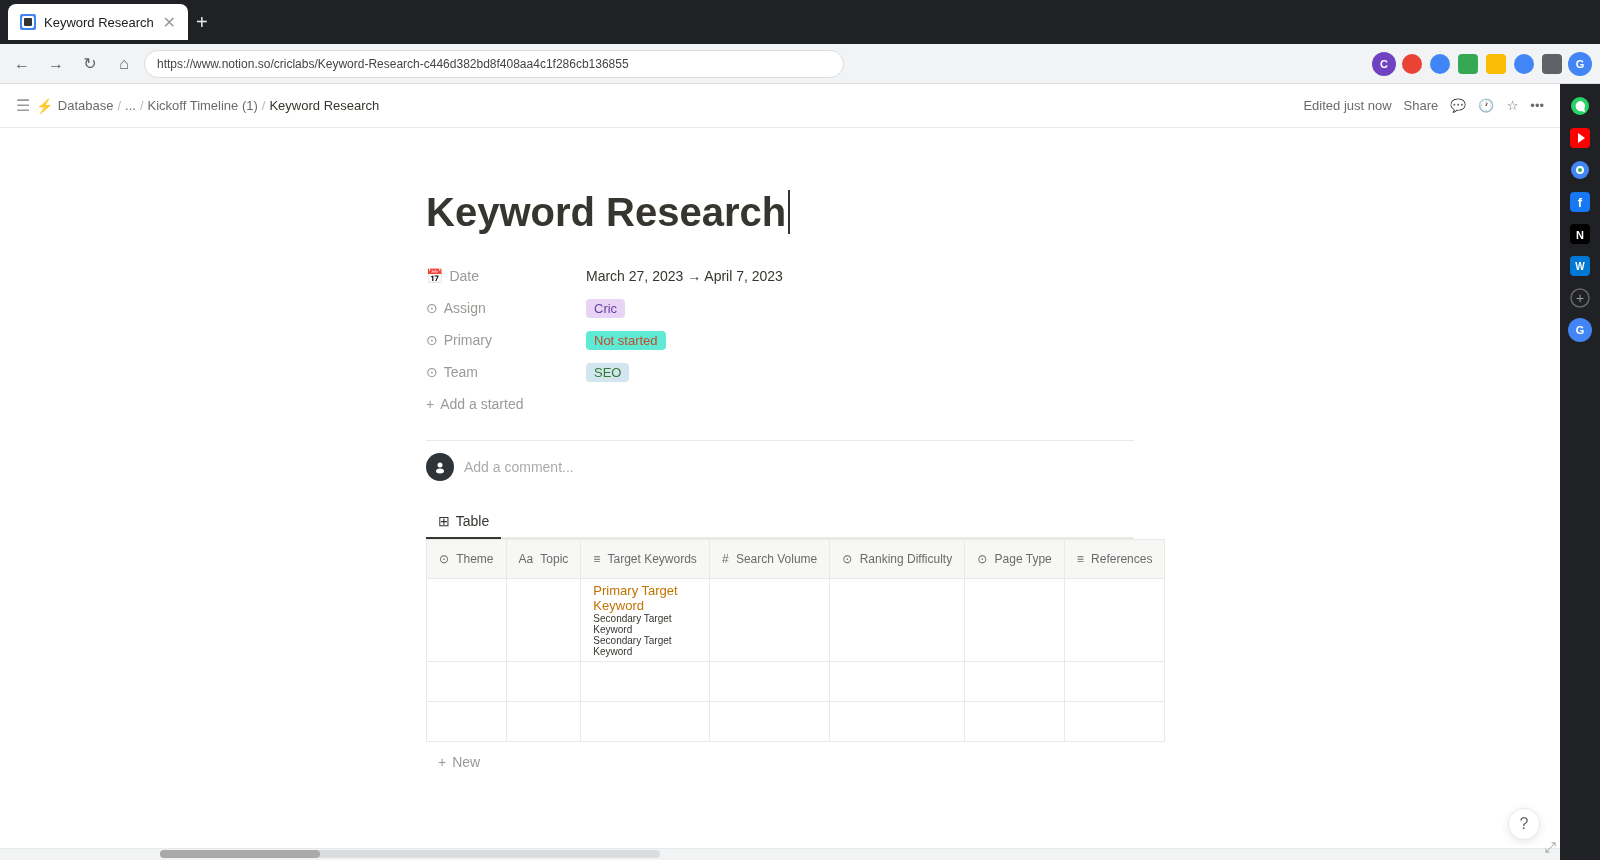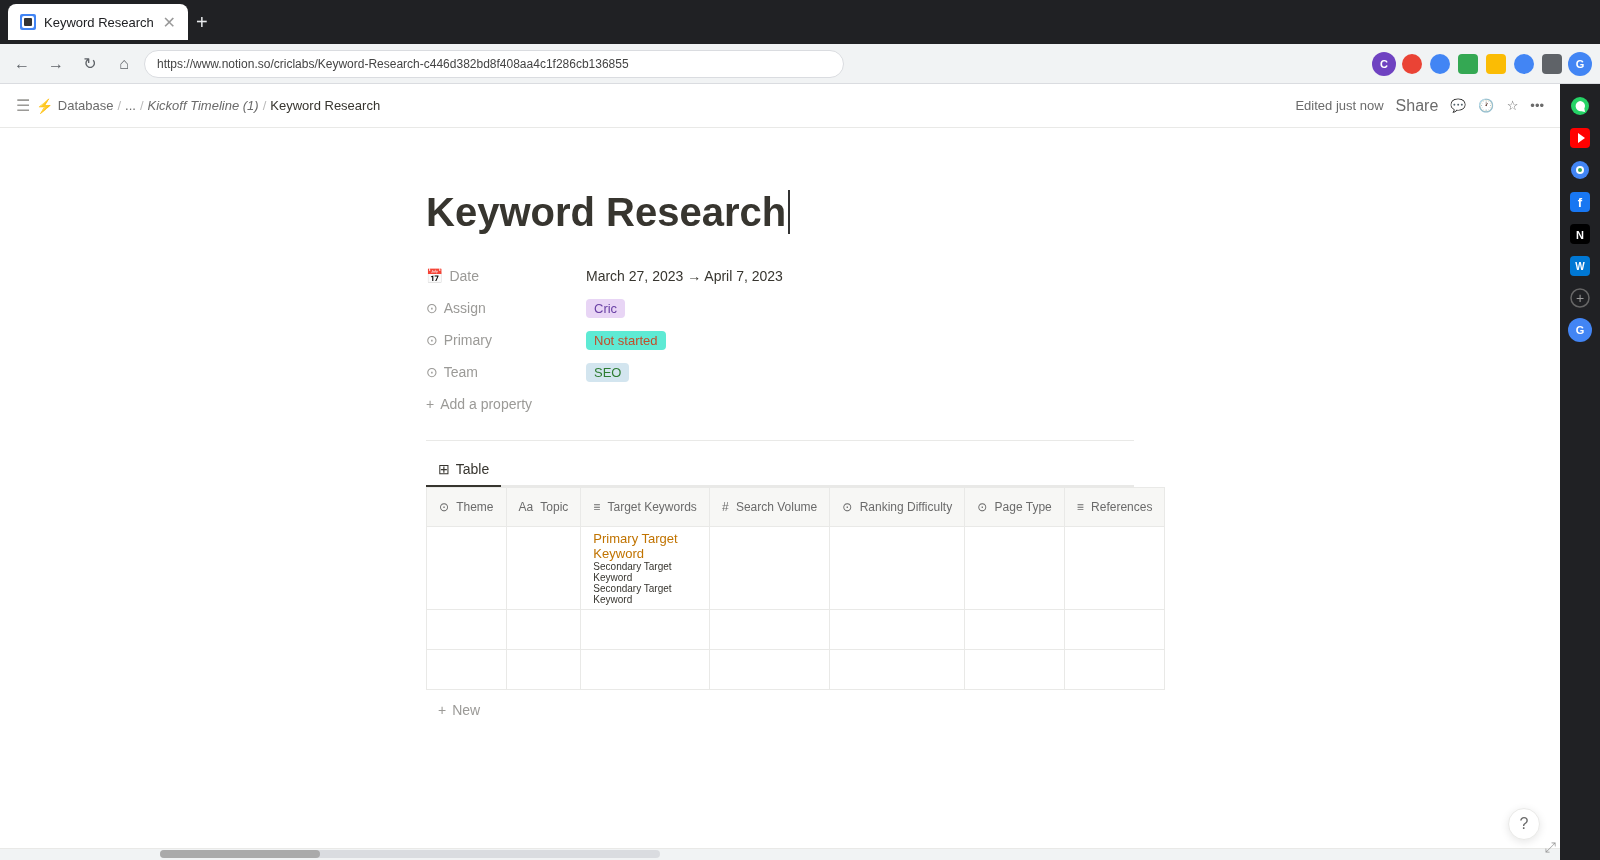--- a/index.html
+++ b/index.html
@@ -23,21 +23,21 @@
     .ext-icon { width: 20px; height: 20px; border-radius: 4px; background: #5f6368; display: inline-block; margin: 0 2px; }
 
     
     .app-body { display: flex; flex: 1; overflow: hidden; }
 
     
     .notion-header { height: 44px; border-bottom: 1px solid #e9e9e7; display: flex; align-items: center; padding: 0 16px; gap: 6px; flex-shrink: 0; background: #fff; }
     .breadcrumb { display: flex; align-items: center; gap: 4px; font-size: 13px; color: #6b6b6b; }
     .breadcrumb-sep { color: #bbb; }
     .header-actions { margin-left: auto; display: flex; align-items: center; gap: 12px; font-size: 13px; color: #6b6b6b; }
-    .share-btn { color: #6b6b6b; font-size: 16px; cursor: pointer; }
+    .share-btn { color: #6b6b6b; font-size: 13px; cursor: pointer; }
 
     
     .page-content { flex: 1; overflow-y: auto; padding: 60px 0 0; background: #fff; }
     .page-inner { max-width: 900px; margin: 0 auto; padding: 0 96px; }
 
     
     .page-title { font-size: 40px; font-weight: 700; color: #37352f; line-height: 1.2; margin-bottom: 24px; display: flex; align-items: center; }
     .page-title-cursor { width: 2px; height: 44px; background: #333; margin-left: 2px; animation: blink 1s infinite; }
     @keyframes blink { 0%, 100% { opacity: 1; } 50% { opacity: 0; } }
 
@@ -145,21 +145,21 @@
   <div class="notion-main">
 
     <div class="notion-header">
       <span style="color:#9b9a97; font-size:16px; cursor:pointer;">☰</span>
       <div class="breadcrumb">
         <span style="font-size:14px;">⚡</span>
         <span style="cursor:pointer;">Database</span>
         <span class="breadcrumb-sep">/</span>
         <span style="cursor:pointer;">...</span>
         <span class="breadcrumb-sep">/</span>
-        <span style="cursor:pointer;font-style:italic;">Kickoff Timeline (1)</span>
+        <span style="cursor:pointer;">Kickoff Timeline (1)</span>
         <span class="breadcrumb-sep">/</span>
         <span style="color:#37352f; font-weight:500;">Keyword Research</span>
       </div>
       <div class="header-actions">
         <span>Edited just now</span>
         <span class="share-btn">Share</span>
         <span style="cursor:pointer;">💬</span>
         <span style="cursor:pointer;">🕐</span>
         <span style="cursor:pointer;">☆</span>
         <span style="cursor:pointer;">•••</span>
@@ -213,26 +213,36 @@
                   <span class="property-label-icon">⊙</span>
                   <span>Team</span>
                 </div>
                 <div class="property-value">
                   <span class="tag tag-seo">SEO</span>
                 </div>
               </div>
 
               <div class="add-property">
                 <span style="font-size:14px;">+</span>
-                <span>Add a property</span>
+                <span>Add a started</span>
               </div>
             </div>
 
             <hr class="divider">
 
+            <div class="comment-area">
+              <div class="comment-avatar">
+                <svg width="14" height="14" viewBox="0 0 14 14">
+                    <circle cx="7" cy="7" r="7" fill="#2f3438"></circle>
+                    <circle cx="7" cy="5" r="2.5" fill="white"></circle>
+                    <ellipse cx="7" cy="11" rx="4" ry="2.5" fill="white"></ellipse>
+                  </svg>
+              </div>
+              <span class="comment-placeholder">Add a comment...</span>
+            </div>
 
             <div>
 
               <div class="table-tabs">
                 <div class="table-tab active">
                   <span>⊞</span>
                   <span>Table</span>
                 </div>
               </div>
 

